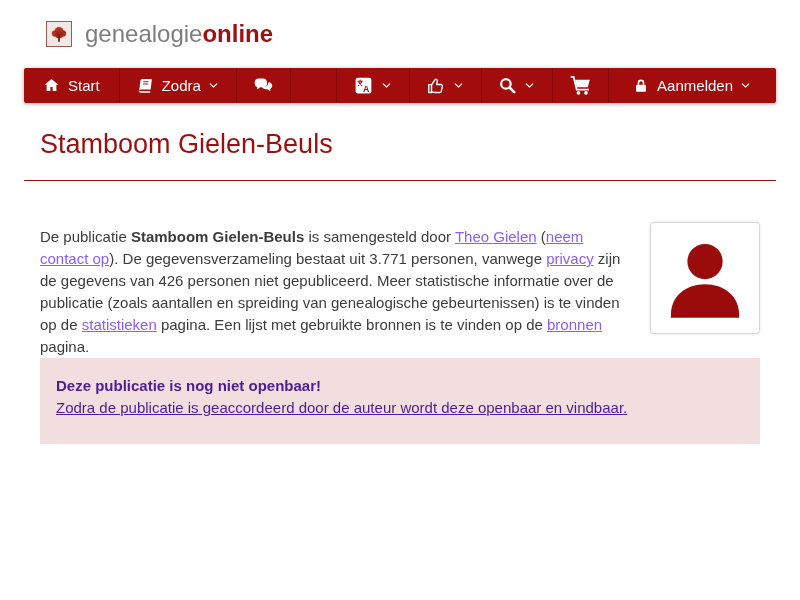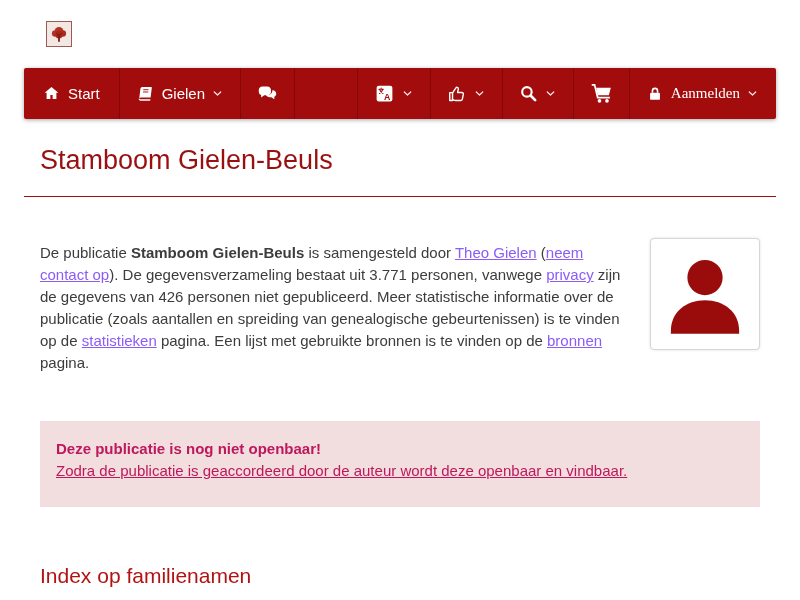--- a/index.html
+++ b/index.html
@@ -22,39 +22,39 @@
     display: flex; align-items: center; justify-content: center;
     flex: 0 0 auto;
   }
   .brand-text { font-size: 24px; letter-spacing: 0; line-height: 26px; }
   .brand-gray { color: #7d7d7d; font-weight: 400; }
   .brand-red  { color: #a01010; font-weight: 700; }
 
   
   .navbar {
     margin: 20px auto 0 24px;
-    width: 752px; height: 51px;
+    width: 752px; height: 35px;
     background: #a30c0c;
     border-radius: 2px;
     display: flex; align-items: stretch;
     box-shadow: 0 1px 4px rgba(0,0,0,0.35);
     color: #ffffff;
   }
   .nav-cell {
     display: flex; align-items: center;
     gap: 8px;
     padding: 0 16px;
     border-left: 1px solid #850808;
     cursor: pointer;
     font-size: 15px;
     white-space: nowrap;
   }
   .nav-cell:first-child { border-left: none; }
   .nav-cell.start { padding: 0 19px; }
-  .nav-cell.aanmelden { padding: 0 17px; font-family: Liberation Serif, serif; }
+  .nav-cell.aanmelden { padding: 0 24px; }
   .nav-spacer { flex: 1 1 auto; border-left: 1px solid #850808; }
   .nav-label { color: #fff; }
   .chev { opacity: 0.9; margin-left: -2px; }
   .icon svg { display: block; }
 
   
   .main { margin: 0 40px; }
   h1.page-title {
     margin: 26px 0 0 0;
     font-size: 27px; font-weight: 400;
@@ -77,24 +77,23 @@
     background: #ffffff;
     border: 1px solid #d6d6d6;
     border-radius: 4px;
     padding: 8px;
     box-shadow: 0 0 3px rgba(0,0,0,0.12);
     margin-top: -4px;
   }
   .avatar-frame svg { display: block; }
 
   .notice-box {
-    margin-top: 47px;
     background: #f2dede;
     padding: 17px 22px 24px 16px;
-    color: #be185d;
+    color: #4c1d95;
   }
   .notice-title { font-weight: 700; font-size: 15px; line-height: 21px; }
   .notice-body  { font-size: 15px; line-height: 24px; text-decoration: underline; }
 
   h2.section-heading {
     margin: 56px 0 0 0;
     font-size: 21px; font-weight: 400;
     color: #b31212; line-height: 25px;
   }
 </style>
@@ -108,20 +107,21 @@
       <span class="logo-box">
         <svg width="20" height="20" viewBox="0 0 22 22">
           <circle cx="11" cy="8" r="4.8" fill="#b23222"></circle>
           <circle cx="6.8" cy="10.5" r="3.6" fill="#b23222"></circle>
           <circle cx="15.2" cy="10.5" r="3.6" fill="#ad2b1c"></circle>
           <circle cx="11" cy="11.8" r="4" fill="#a82618"></circle>
           <path d="M10 11h2v8.6h-2z" fill="#7e1d10"></path>
           <path d="M10.4 12.5 7.6 10M11.6 12.5 14.4 10" stroke="#7e1d10" stroke-width="1.1"></path>
         </svg>
       </span>
+      <span class="brand-text"><span class="brand-gray">genealogie</span><span class="brand-red">online</span></span>
     </div>
   </div>
 
   <div class="navbar">
     <div class="nav-cell start">
       <span class="icon">
         <svg width="17" height="17" viewBox="0 0 24 24" fill="#fff">
           <path d="M12 2.8 2.4 11h2.7v8.7h5.3v-5.5h3.2v5.5h5.3V11h2.7z"></path>
         </svg>
       </span>
@@ -131,21 +131,21 @@
     <div class="nav-cell">
       <span class="icon">
         <svg width="18" height="18" viewBox="0 0 24 24">
           <g transform="translate(2.5,0) skewX(-7)">
             <path d="M6 2.5h12a1 1 0 0 1 1 1v13.2H6a2 2 0 0 0-2 1.6V4.5a2 2 0 0 1 2-2z" fill="#fff"></path>
             <path d="M4 18.3a2 2 0 0 0 2 1.7h13" stroke="#fff" stroke-width="1.7" fill="none"></path>
             <path d="M8 6.3h7M8 9.3h7" stroke="#a30c0c" stroke-width="1.2"></path>
           </g>
         </svg>
       </span>
-      <span class="nav-label">Gielen</span>
+      <span class="nav-label">Zodra</span>
       <span class="icon chev">
         <svg width="13" height="13" viewBox="0 0 24 24">
           <path d="M6 9.2l6 5.6 6-5.6" fill="none" stroke="#fff" stroke-width="2.2" stroke-linecap="round" stroke-linejoin="round"></path>
         </svg>
       </span>
     </div>
 
     <div class="nav-cell">
       <span class="icon">
         <svg width="21" height="21" viewBox="0 0 24 24" fill="#fff">
@@ -239,16 +239,15 @@
           <path d="M3.1 21.6c0-5 4-8 8.9-8s8.9 3 8.9 8v.8H3.1z" fill="#9a0c0c"></path>
         </svg>
       </div>
     </div>
 
     <div class="notice-box">
       <div class="notice-title">Deze publicatie is nog niet openbaar!</div>
       <div class="notice-body">Zodra de publicatie is geaccordeerd door de auteur wordt deze openbaar en vindbaar.</div>
     </div>
 
-    <h2 class="section-heading">Index op familienamen</h2>
   </div>
 
 </div>
 
 </body></html>

